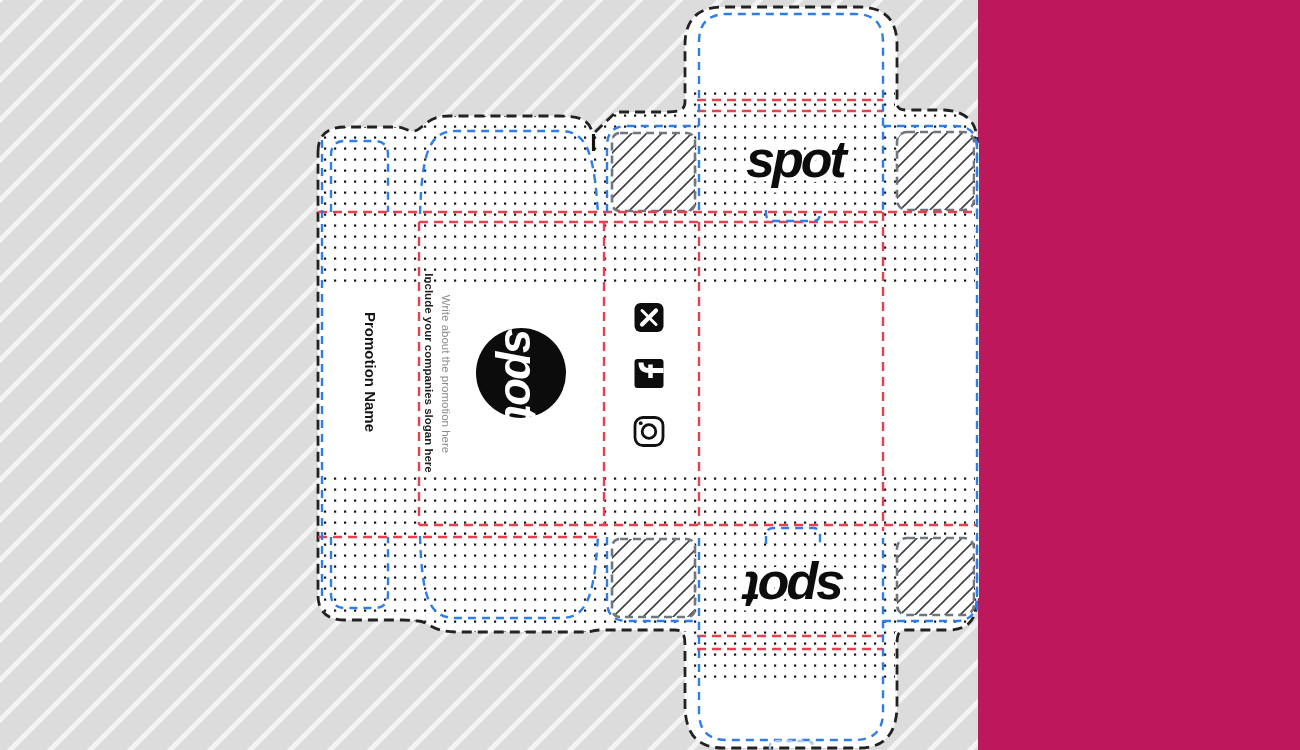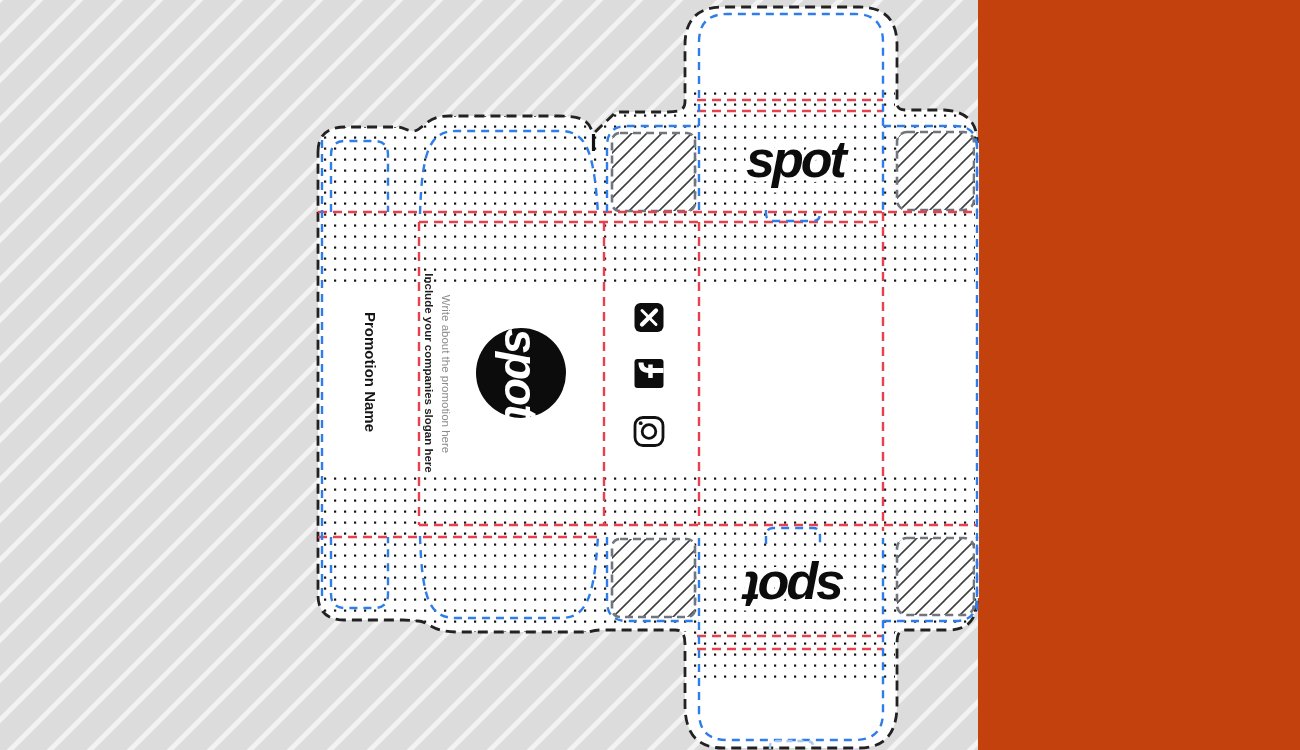--- a/index.html
+++ b/index.html
@@ -1,16 +1,16 @@
 <!DOCTYPE html>
 <html><head>
 <meta charset="utf-8">
 <style>
   html,body{margin:0;padding:0;background:#ffffff;}
-  .stage{position:relative;width:1300px;height:750px;overflow:hidden;background:#c2410c;
+  .stage{position:relative;width:1300px;height:750px;overflow:hidden;background:#be185d;
          font-family:"Liberation Sans",sans-serif;}
   svg{display:block;}
   text{font-family:"Liberation Sans",sans-serif;}
   .logo-type{font-weight:bold;font-style:italic;}
 </style>
 </head>
 <body>
 
 <div class="stage">
 <svg width="1300" height="750" viewBox="0 0 1300 750" xmlns="http://www.w3.org/2000/svg">

